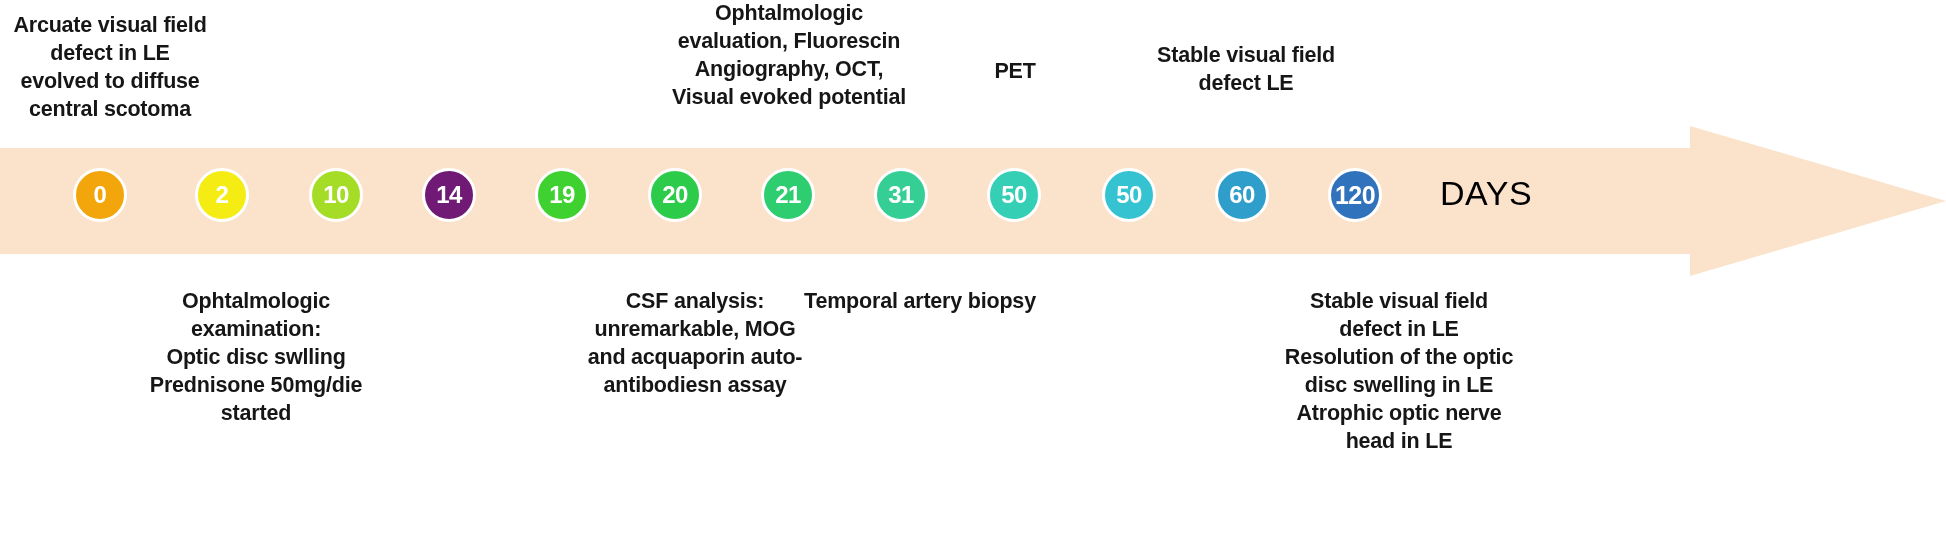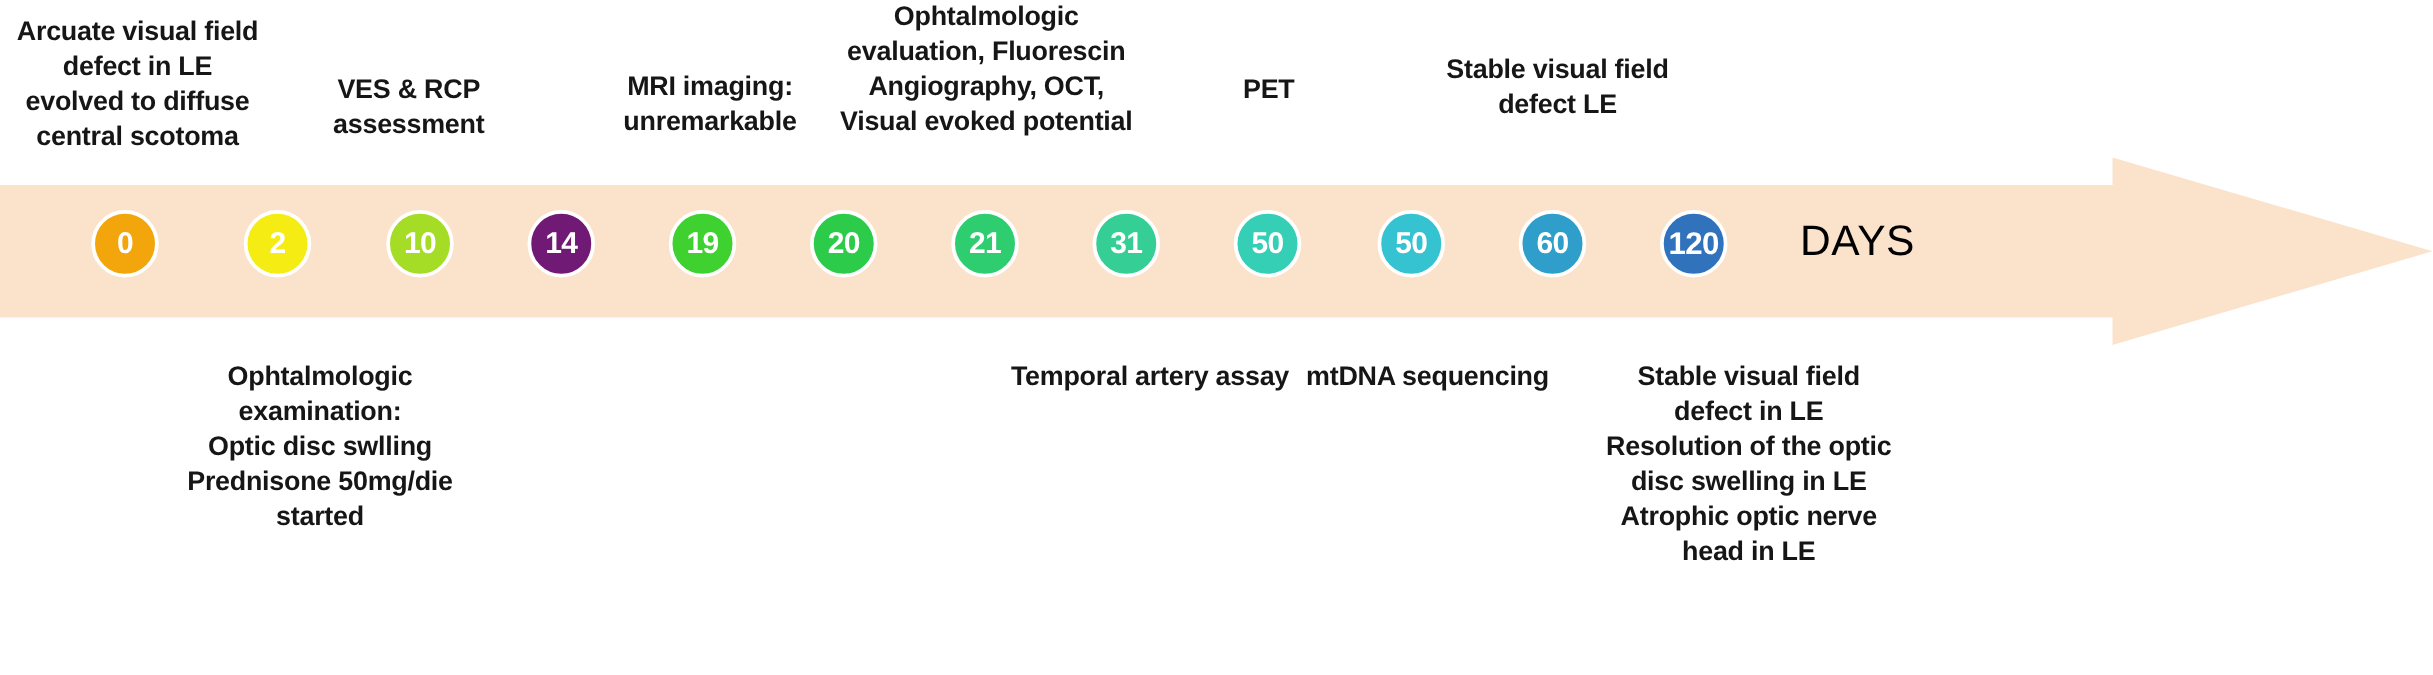--- a/index.html
+++ b/index.html
@@ -77,24 +77,21 @@
     <svg width="1946" height="150" viewBox="0 0 1946 150" xmlns="http://www.w3.org/2000/svg">
       <polygon points="0,22 1690,22 1690,0 1946,75 1690,150 1690,128 0,128" fill="#fbe3cb"></polygon>
     </svg>
   </div>
 
   <div class="label above" style="left:10px; top:12px; width:200px;">Arcuate visual field
 defect in LE
 evolved to diffuse
 central scotoma</div>
 
-  <div class="label above" style="left:212px; top:58px; width:230px;">VES &amp; RCP assessment</div>
 
-  <div class="label above" style="left:478px; top:56px; width:180px;">MRI imaging:
-unremarkable</div>
 
   <div class="label above" style="left:663px; top:0px; width:252px;">Ophtalmologic
 evaluation, Fluorescin
 Angiography, OCT,
 Visual evoked potential</div>
 
   <div class="label above" style="left:955px; top:58px; width:120px;">PET</div>
 
   <div class="label above" style="left:1150px; top:42px; width:192px;">Stable visual field
 defect LE</div>
@@ -125,24 +122,27 @@
 
   <div id="days-label" style="left:1440px; top:176px;">DAYS</div>
 
   <div class="label below" style="left:131px; top:288px; width:250px;">Ophtalmologic
 examination:
 Optic disc swlling
 Prednisone 50mg/die
 started</div>
 
 
+  <div class="label below" style="left:585px; top:288px; width:220px;">CSF analysis:
+unremarkable, MOG
+and acquaporin auto-
+antibodiesn assay</div>
 
-  <div class="label below" style="left:800px; top:288px; width:240px;">Temporal artery assay</div>
+  <div class="label below" style="left:800px; top:288px; width:240px;">Temporal artery biopsy</div>
 
-  <div class="label below" style="left:1032px; top:288px; width:220px;">mtDNA sequencing</div>
 
   <div class="label below" style="left:1270px; top:288px; width:258px;">Stable visual field
 defect in LE
 Resolution of the optic
 disc swelling in LE
 Atrophic optic nerve
 head in LE</div>
 
 </div>
 

